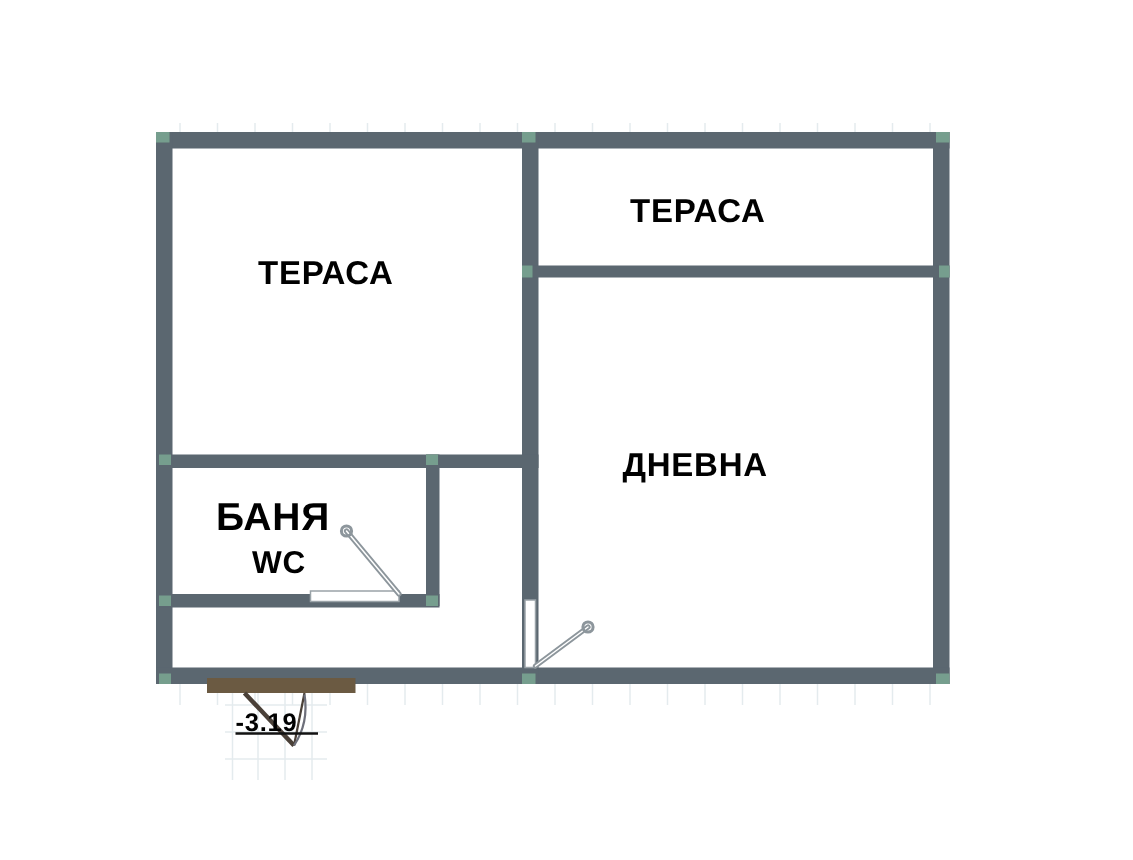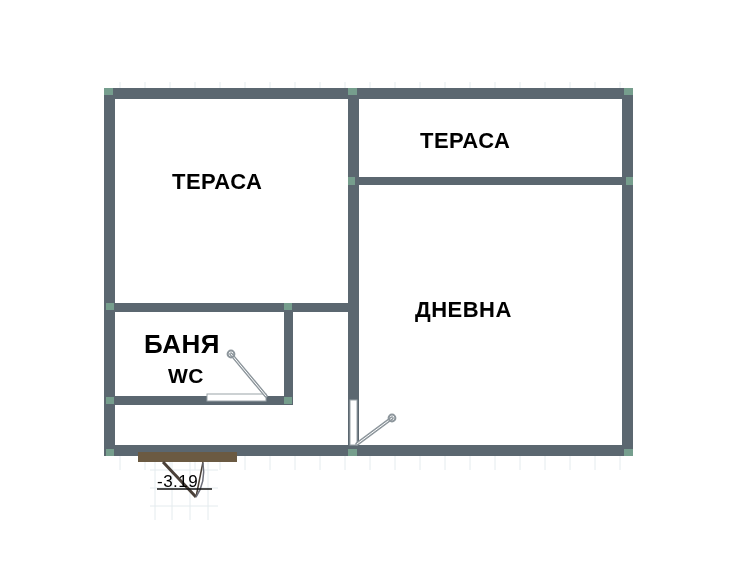--- a/index.html
+++ b/index.html
@@ -54,21 +54,21 @@
   #label-wc {
     left: 148px;
     top: 364px;
     font-size: 21px;
     margin-left: 20px;
   }
   #label-elevation {
     left: 157px;
     top: 472px;
     font-size: 17px;
-    font-weight: normal;
+    font-weight: bold;
     font-family: "Liberation Sans", sans-serif;
     color: #000000;
   }
 </style>
 </head>
 <body>
 
 <svg id="plan" viewBox="0 0 755 573" xmlns="http://www.w3.org/2000/svg">
 
   <rect x="0" y="0" width="755" height="573" fill="#ffffff"></rect>

